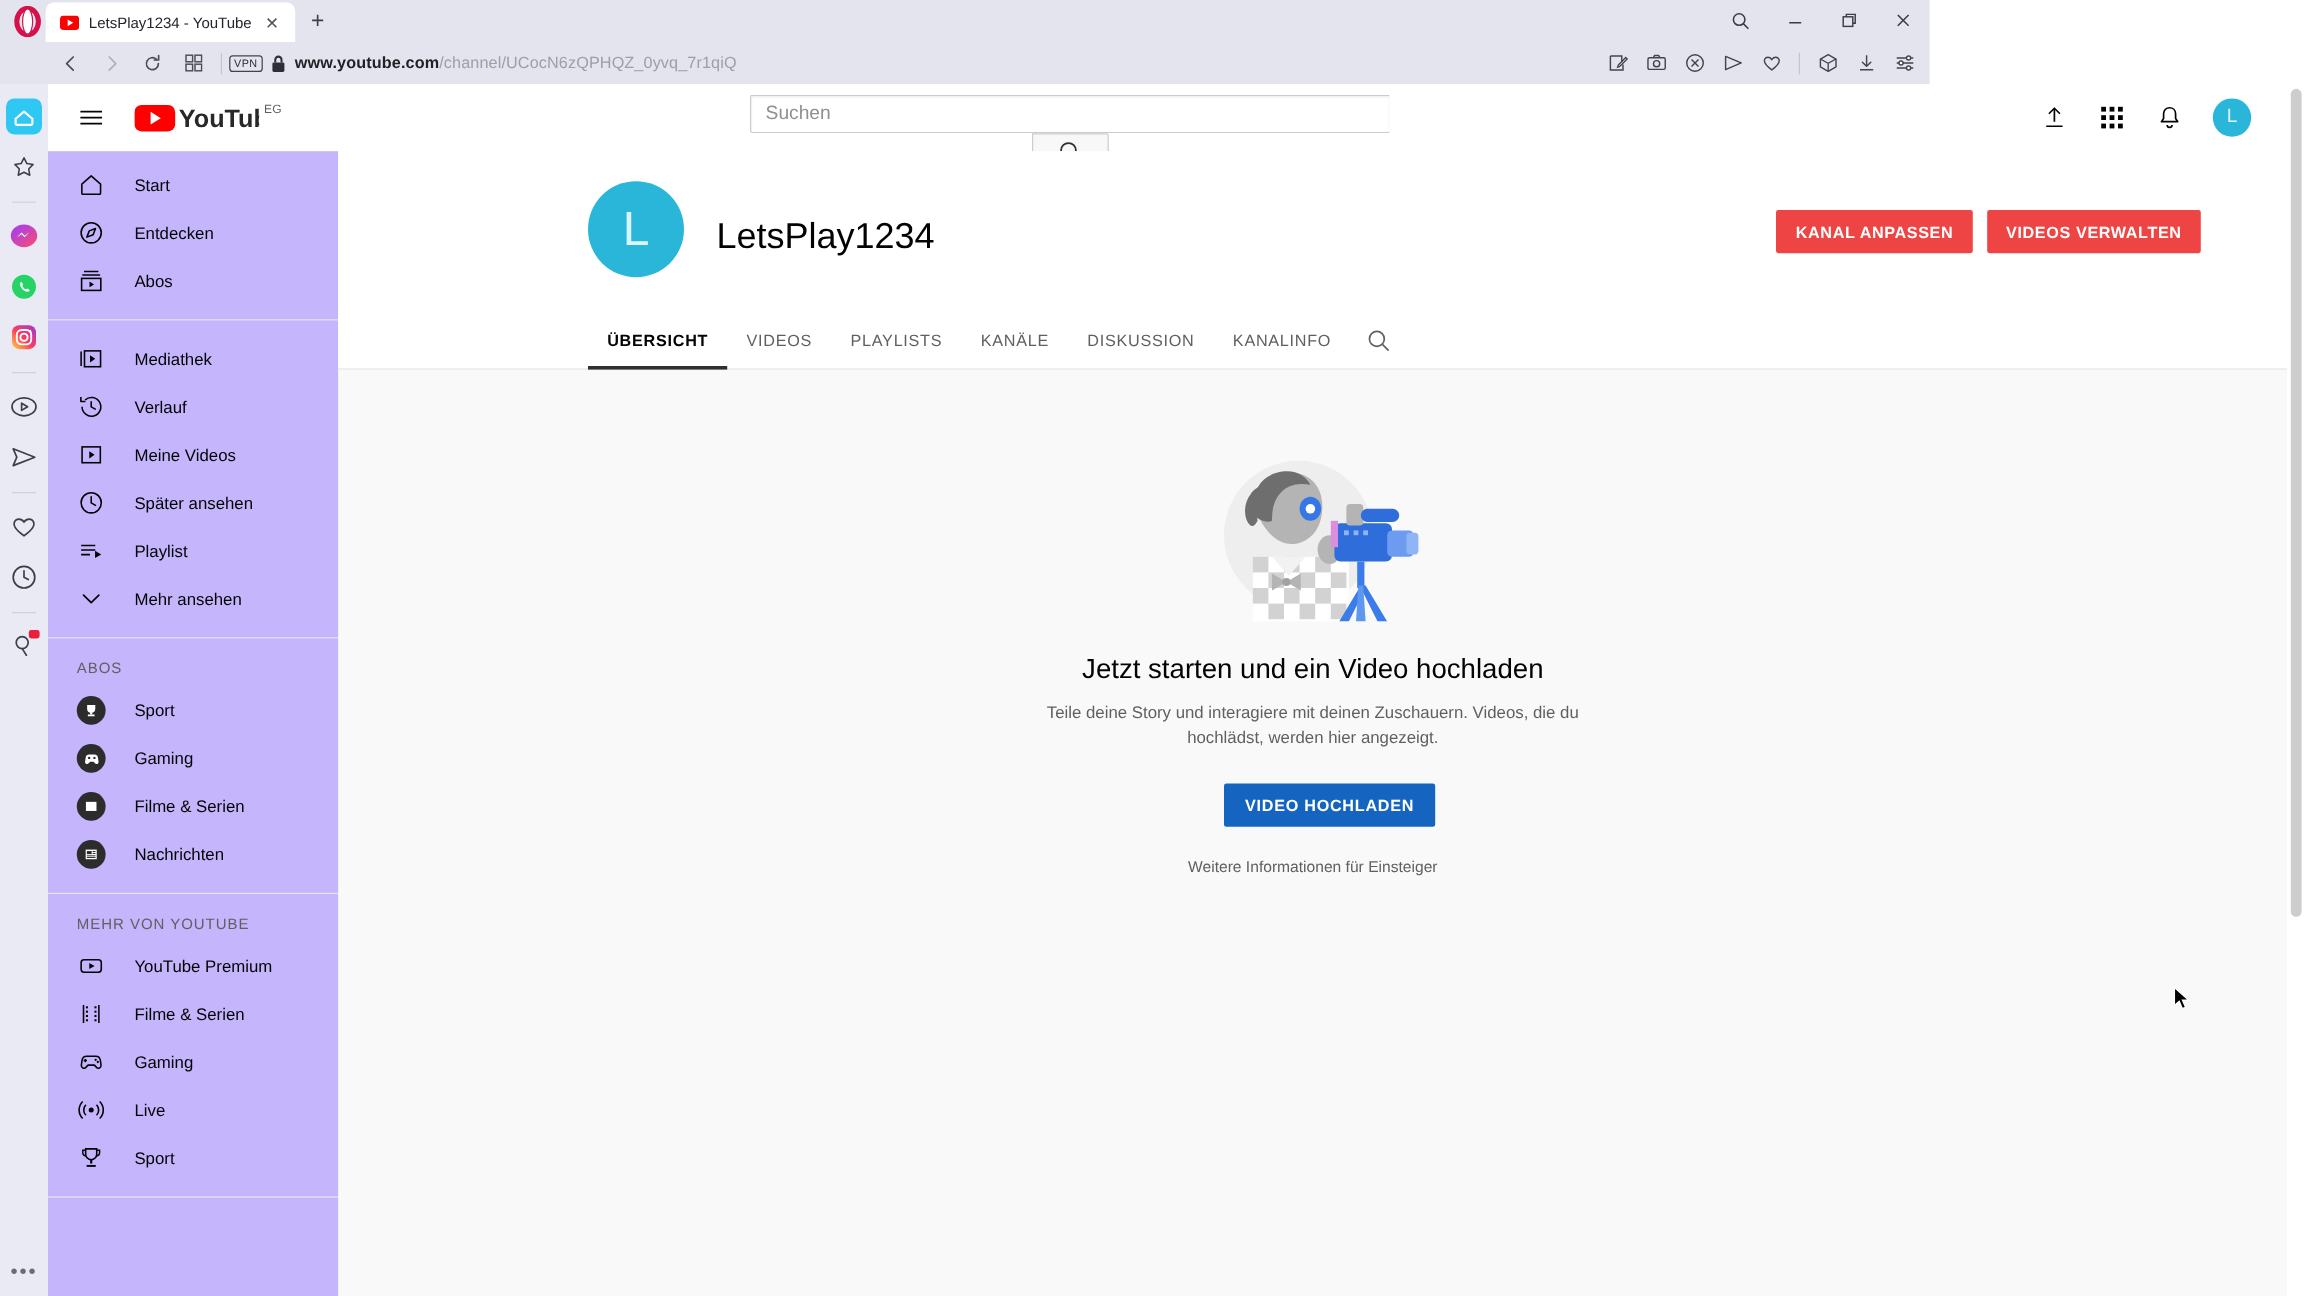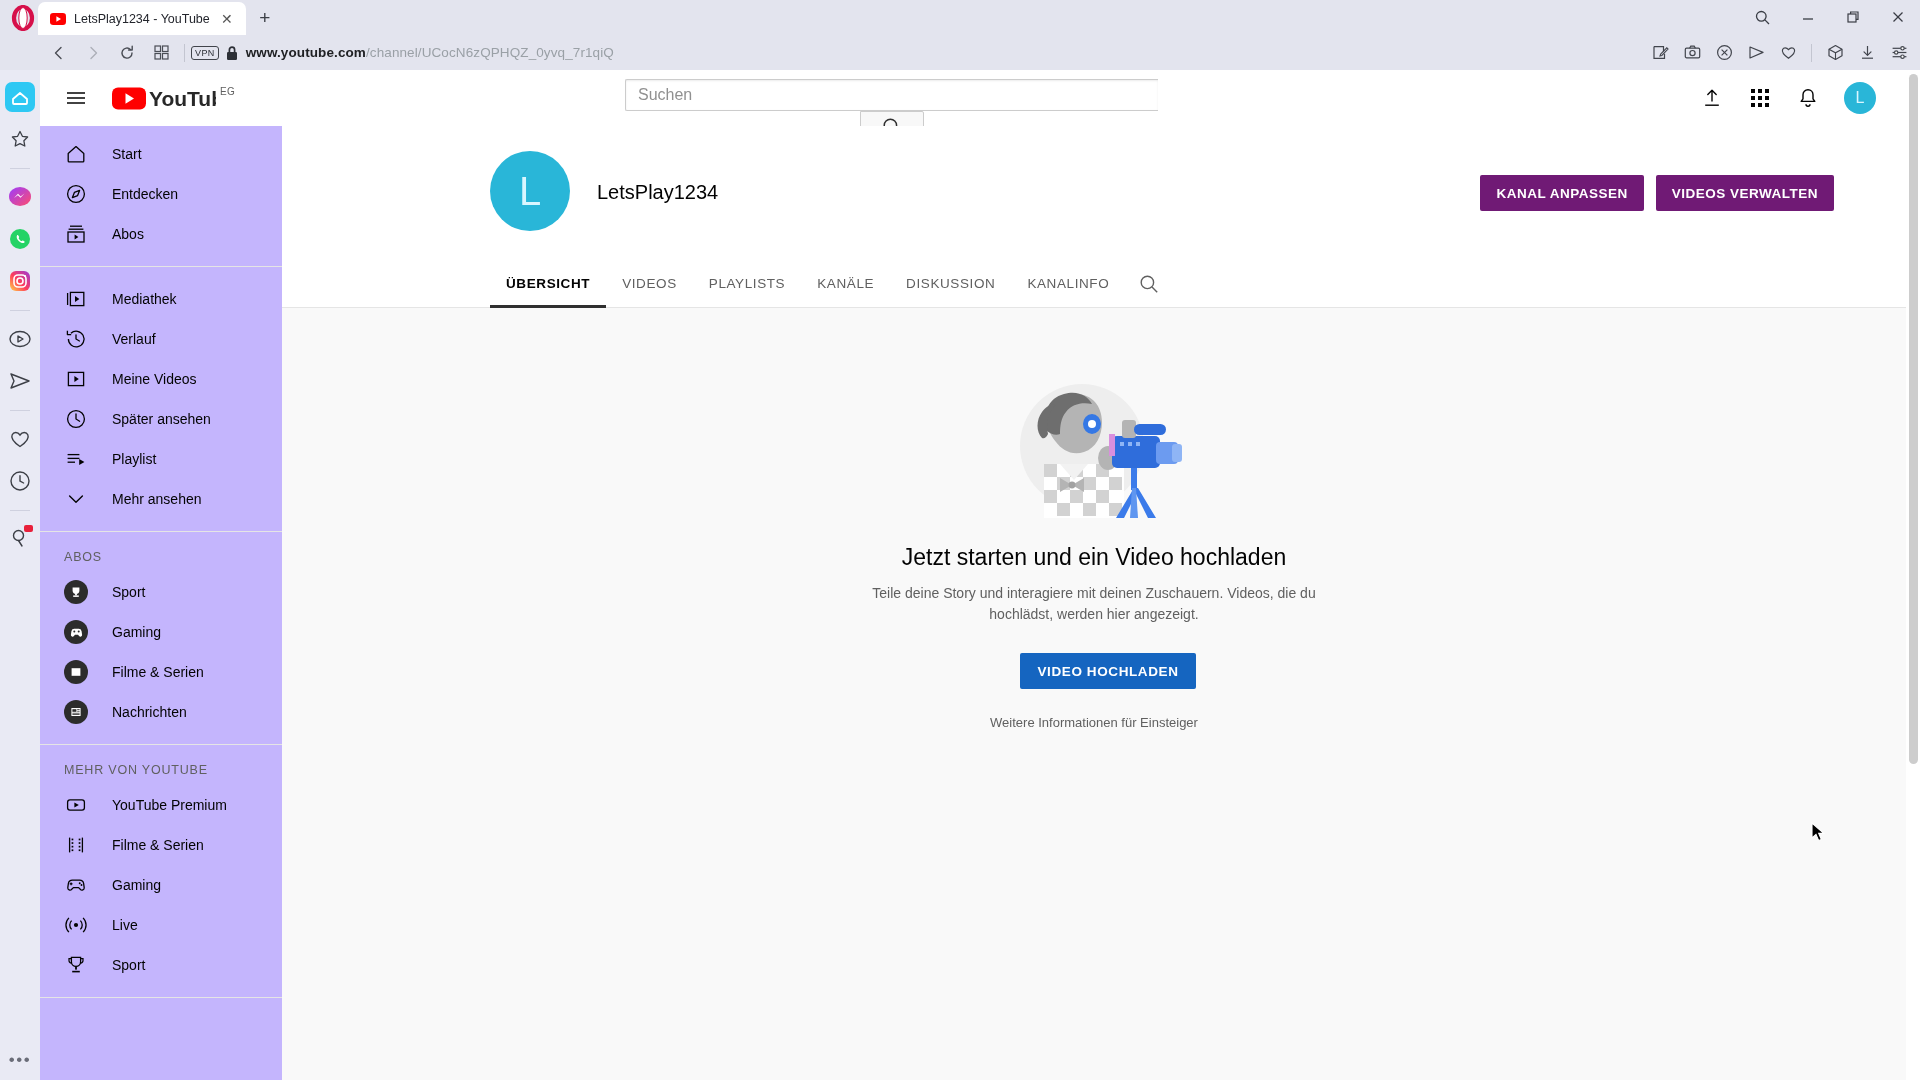--- a/index.html
+++ b/index.html
@@ -5,21 +5,21 @@
   * { box-sizing: border-box; margin: 0; padding: 0; }
   html, body {
     width: 1920px; height: 1080px;
     font-family: "Liberation Sans", sans-serif;
     background: #ffffff; overflow: hidden;
   }
   #app { position: relative; width: 1920px; height: 1080px; }
 
   
   .win-chrome {
-    position: absolute; left: 0; top: 0; width: 1920px; height: 70px;
+    position: absolute; left: 0; top: 0; width: 1608px; height: 70px;
     background: #e3e4ee;
   }
   .opera-logo {
     position: absolute; left: 6px; top: 3px; width: 34px; height: 30px;
     display: flex; align-items: center; justify-content: center;
   }
   .tabstrip { position: absolute; left: 38px; top: 0; height: 35px; display: flex; align-items: flex-end; }
   .tab {
     display: flex; align-items: center; gap: 8px;
     height: 33px; padding: 0 10px 0 12px; min-width: 190px;
@@ -91,24 +91,24 @@
     color: #d9f6ff; font-size: 16px; display: flex; align-items: center; justify-content: center; margin-left: 8px;
   }
 
   
   .chan-area { position: absolute; left: 242px; top: 56px; right: 14px; bottom: 0; background: #f9f9f9; }
   .chan-head { position: relative; height: 134px; background: #fff; }
   .chan-avatar {
     position: absolute; left: 208px; top: 25px; width: 80px; height: 80px; border-radius: 50%;
     background: #29b6d8; color: #d9f6ff; font-size: 40px; display: flex; align-items: center; justify-content: center;
   }
-  .chan-name { position: absolute; left: 315px; top: 55px; font-size: 20px; color: #030303; }
+  .chan-name { position: absolute; left: 315px; top: 55px; font-size: 30px; color: #030303; }
   .chan-btns { position: absolute; right: 72px; top: 49px; display: flex; gap: 12px; }
   .btn-blue {
-    background: #701a75; color: #fff; font-size: 13.5px; font-weight: 600; letter-spacing: .5px;
+    background: #ef4444; color: #fff; font-size: 13.5px; font-weight: 600; letter-spacing: .5px;
     padding: 0 16px; height: 36px; display: flex; align-items: center; border: none; border-radius: 2px;
   }
   .chan-tabs {
     position: relative; height: 48px; background: #fff; border-bottom: 1px solid #e5e5e5;
     display: flex; align-items: center; padding-left: 208px; gap: 0;
   }
   .chan-tab {
     height: 48px; padding: 0 16px; display: flex; align-items: center; justify-content: center;
     font-size: 13.5px; font-weight: 500; letter-spacing: .6px; color: #606060; position: relative;
   }

